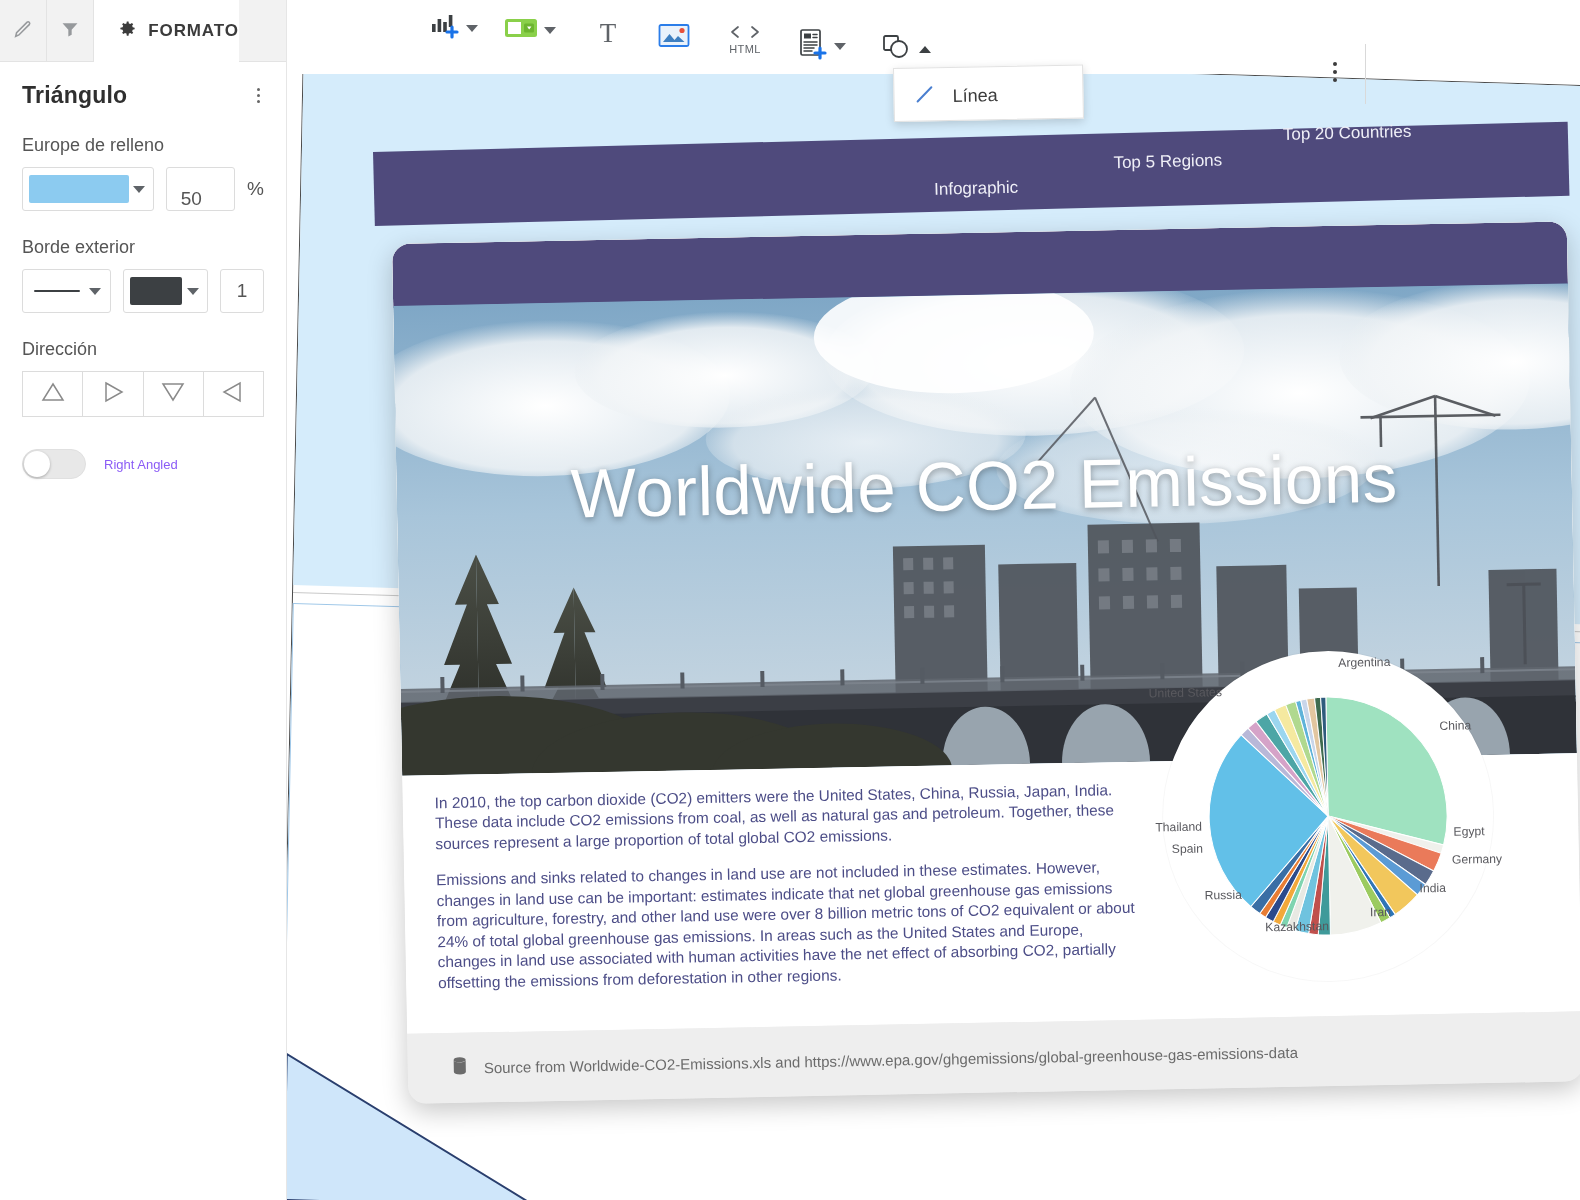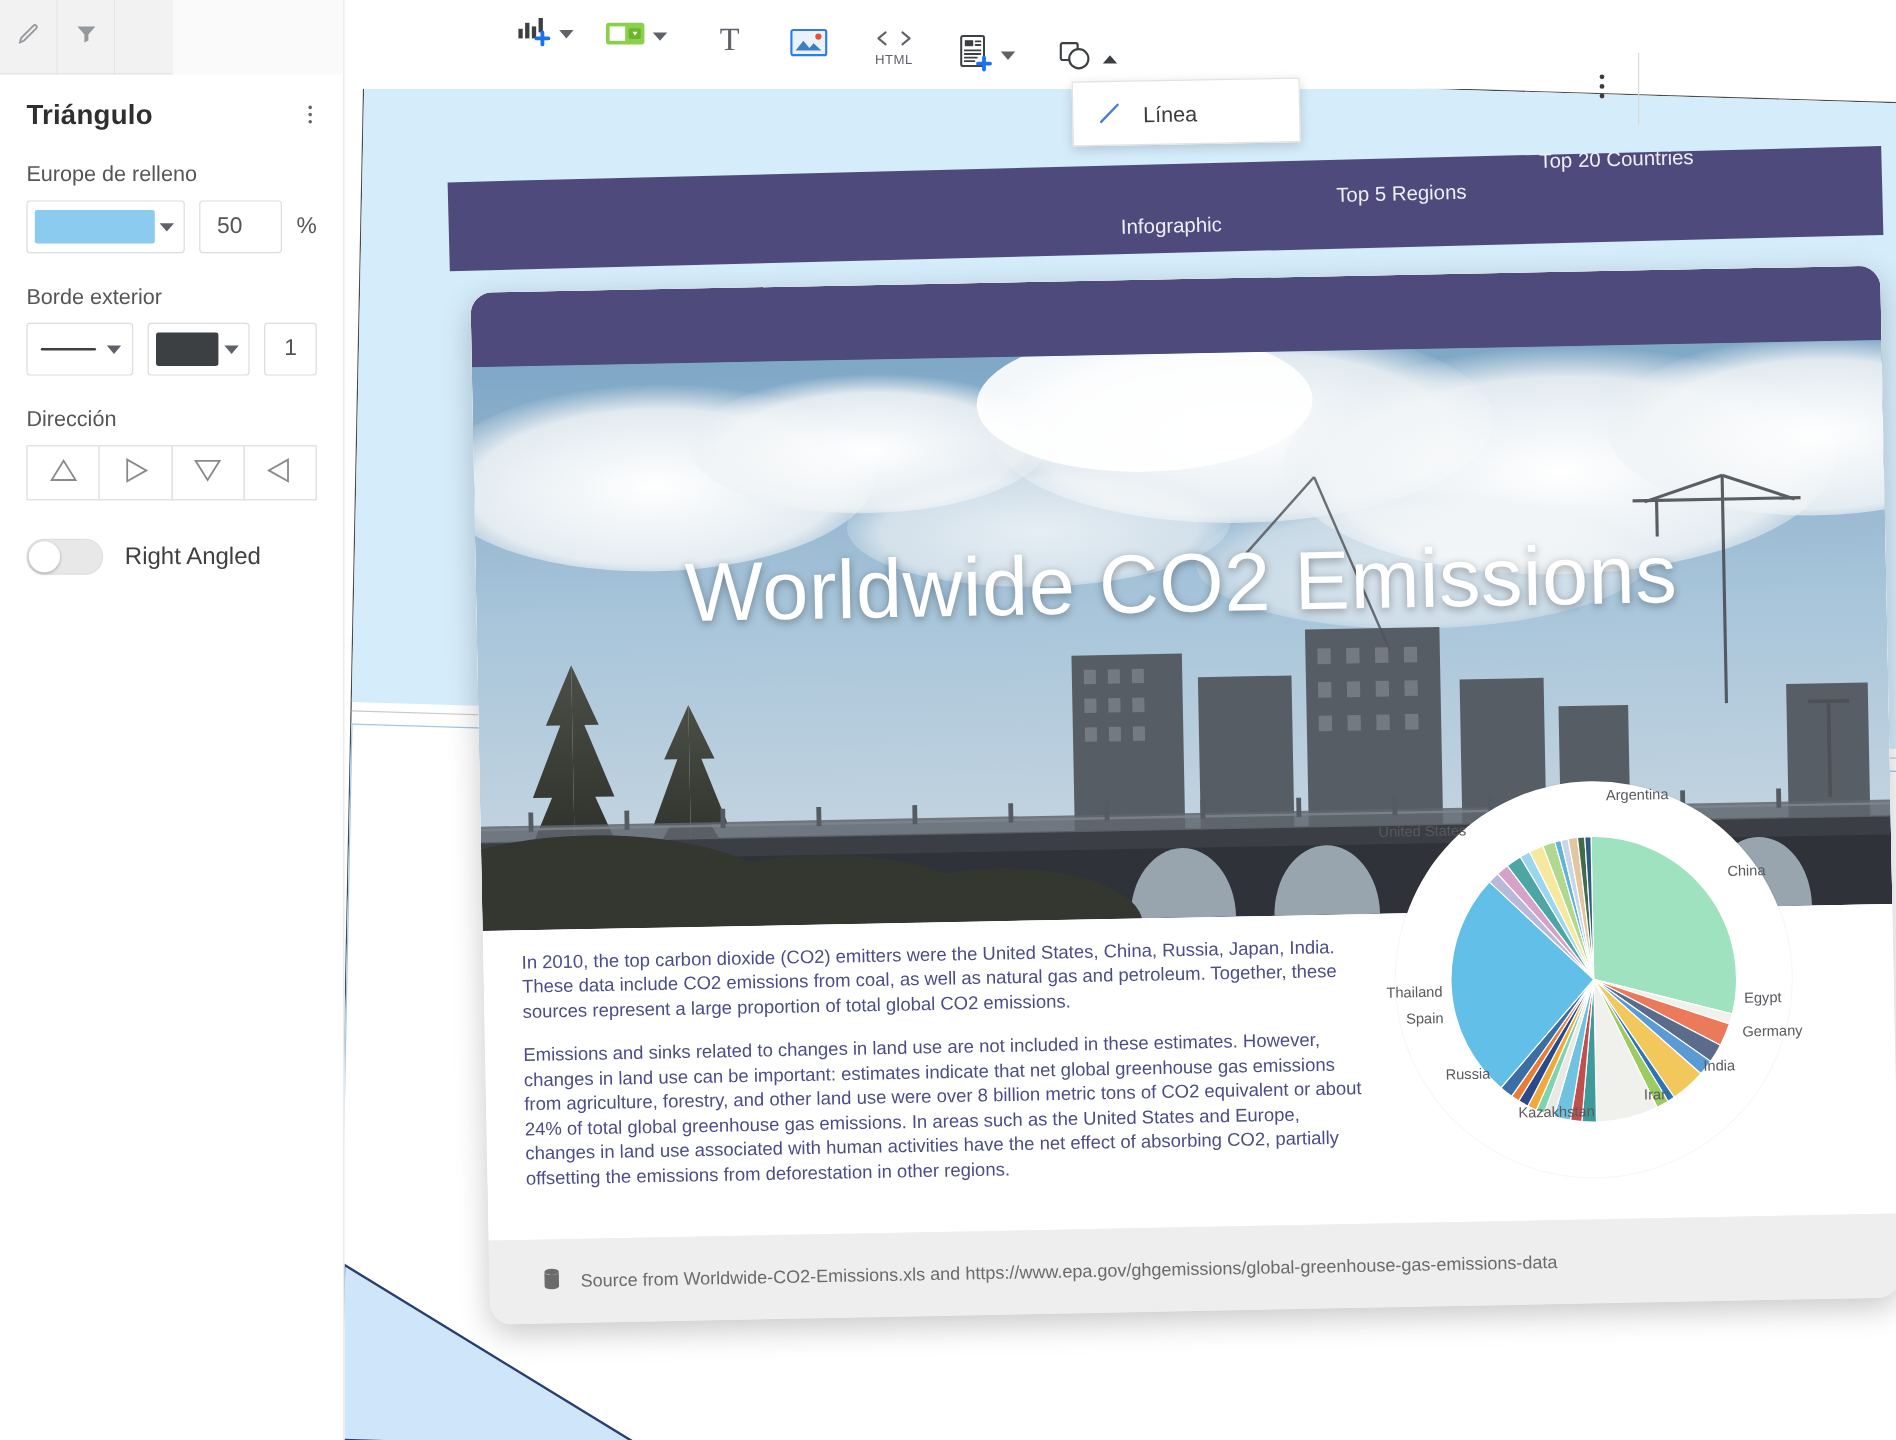--- a/index.html
+++ b/index.html
@@ -55,21 +55,21 @@
   }
   .row { display:flex; align-items:center; gap:12px; }
 
   .ctrl {
     border:1px solid #dcdcdc; background:#fff; border-radius:3px;
     height: 44px; display:flex; align-items:center;
   }
   .swatch-ctrl { width: 142px; justify-content:space-between; padding: 0 8px 0 6px; cursor:pointer; }
   .swatch { width: 100px; height: 28px; border-radius: 2px; }
   .chev { width:0;height:0;border-left:6px solid transparent;border-right:6px solid transparent;border-top:7px solid #5f6368; }
-  .num-ctrl { width: 74px; justify-content:flex-start; padding-left: 14px; }
+  .num-ctrl { width: 74px; justify-content:flex-start; padding-left: 14px; align-items: flex-end; }
   .num-ctrl .val { font-size:19px; color:#555; }
   .pct { font-size: 19px; color:#555; }
 
   .line-ctrl { width: 96px; justify-content: space-between; padding: 0 9px 0 11px; cursor:pointer; }
   .line-sample { width:46px;height:2px;background:#3c4043;border-radius:1px; }
   .border-color-ctrl { width: 92px; justify-content:space-between; padding:0 8px 0 6px; cursor:pointer; }
   .border-swatch { width: 52px; height: 28px; border-radius:2px; }
   .w-ctrl { width: 48px; justify-content:center; }
   .w-ctrl .val { font-size:19px;color:#555; }
 
@@ -82,21 +82,21 @@
 
   .toggle-row { display:flex; align-items:center; gap:18px; margin-top: 32px; }
   .toggle {
     width: 64px; height: 30px; border-radius: 15px; background:#e8e8e8;
     position:relative; cursor:pointer; border:1px solid #e0e0e0;
   }
   .toggle .knob {
     position:absolute; left:1px; top:1px; width:26px;height:26px;border-radius:50%;
     background:#fff; box-shadow:0 1px 3px rgba(0,0,0,.28);
   }
-  .toggle-label { font-size:20px; color:#404040; }
+  .toggle-label { font-size:13px; color:#8b5cf6; }
 
   
   .toolbar {
     position:absolute; left:287px; top:0; width:1293px; height:74px;
     background:#ffffff; z-index:30;
   }
   .tb-items { position:absolute; left:130px; top:0; display:flex; align-items:flex-start; }
   .tb-item { display:flex; align-items:center; gap:6px; padding:0 13px; cursor:pointer; }
   .tb-cap { font-size:11px; color:#5f6368; letter-spacing:.4px; text-align:center; margin-top:-2px; }
   .v-chev { width:0;height:0;border-left:6px solid transparent;border-right:6px solid transparent;border-top:7px solid #5f6368; }
@@ -237,20 +237,28 @@
             <path d="M4 20l1-4L16.5 4.5a1.8 1.8 0 012.5 2.5L7.5 18.5 4 20z"></path>
           </svg>
         </span>
       </div>
       <div class="tab">
         <span>
           <svg width="20" height="20" viewBox="0 0 24 24" fill="#5f6368">
             <path d="M3 5h18l-7 8v6l-4 2v-8L3 5z"></path>
           </svg>
         </span>
+      </div>
+      <div class="tab-active">
+        <span>
+          <svg width="19" height="19" viewBox="0 0 24 24" fill="#3c3c3c">
+            <path d="M12 8.5a3.5 3.5 0 100 7 3.5 3.5 0 000-7zm9 4.6v-2.2l-2.4-.4a6.9 6.9 0 00-.8-1.9l1.4-2-1.6-1.6-2 1.4c-.6-.35-1.2-.62-1.9-.8L13.3 3h-2.2l-.4 2.6c-.7.18-1.3.45-1.9.8l-2-1.4-1.6 1.6 1.4 2c-.35.6-.62 1.2-.8 1.9L3 10.9v2.2l2.8.4c.18.7.45 1.3.8 1.9l-1.4 2 1.6 1.6 2-1.4c.6.35 1.2.62 1.9.8l.4 2.6h2.2l.4-2.6c.7-.18 1.3-.45 1.9-.8l2 1.4 1.6-1.6-1.4-2c.35-.6.62-1.2.8-1.9l2.4-.4z"></path>
+          </svg>
+        </span>
+        <span class="lbl">FORMATO</span>
       </div>
       <div class="tab-filler"></div>
     </div>
 
     <div class="panel-body">
 
       <div class="panel-title-row">
         <div class="panel-title">Triángulo</div>
         <div class="kebab">
           <i></i>

